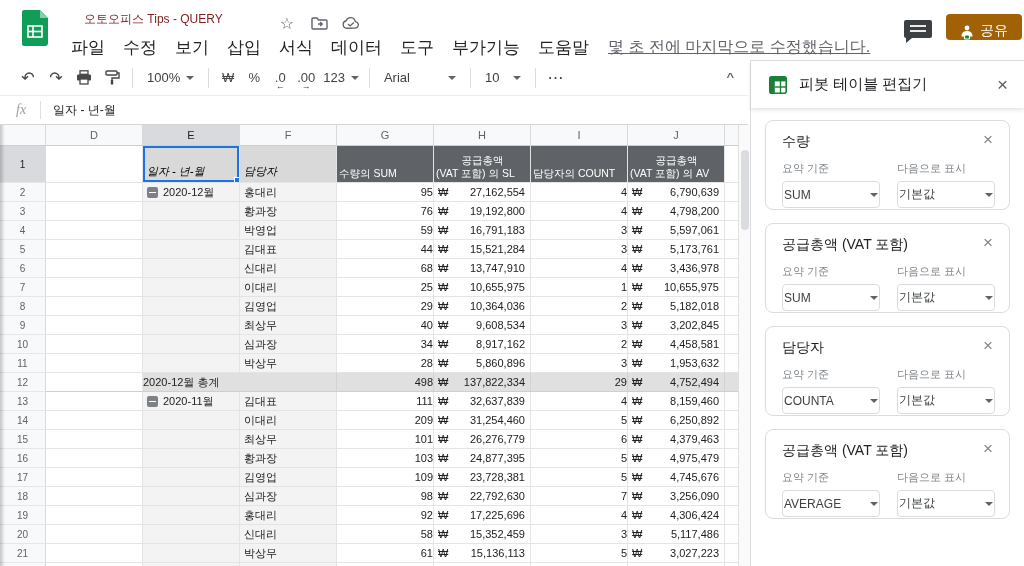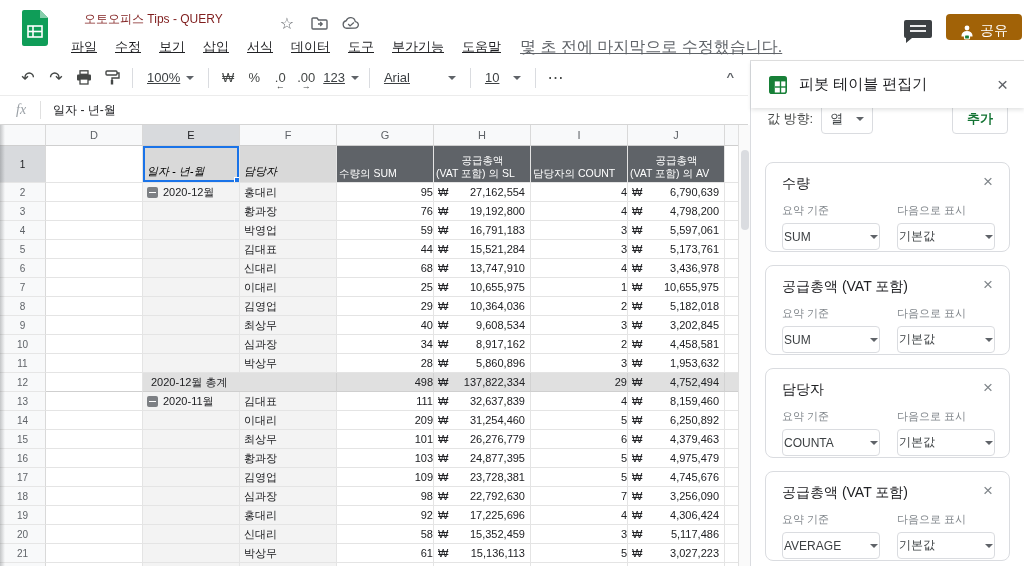--- a/index.html
+++ b/index.html
@@ -7,32 +7,32 @@
   body { font-family:"Liberation Sans", sans-serif; color:#202124; background:#fff; }
   #app { position:relative; width:1024px; height:566px; overflow:hidden; background:#fff; }
 
   
   #topbar { position:absolute; left:0; top:0; width:1024px; height:60px; background:#fff; }
   .logo { position:absolute; left:22px; top:10px; width:26px; height:36px; }
   .doc-title { position:absolute; left:84px; top:11px; font-size:12px; color:#7f1d1d; white-space:nowrap; }
   .title-icons { position:absolute; left:278px; top:14px; display:flex; gap:14px; align-items:center; color:#5f6368; }
   .t-ic { width:18px; height:18px; display:flex; align-items:center; justify-content:center; font-size:16px; }
   #menubar { position:absolute; left:62px; top:36px; display:flex; align-items:center; height:22px; }
-  .menu-item { font-size:13px; color:#202124; padding:0 9px; cursor:default;text-decoration:underline; }
+  .menu-item { font-size:17px; color:#202124; padding:0 9px; cursor:default; }
   .modified-note { font-size:16px; color:#5f6368; text-decoration:underline; margin-left:10px; white-space:nowrap; }
   .comment-btn { position:absolute; left:903px; top:18px; width:30px; height:26px; }
   .share-btn { position:absolute; left:946px; top:14px; width:76px; height:26px; background:#a16207; border-radius:4px;
     display:flex; align-items:flex-end; justify-content:center; gap:6px; color:#fff; font-size:14px; }
 
   
   #toolbar { position:absolute; left:0; top:60px; width:748px; height:36px; background:#fff;
     border-bottom:1px solid #ececec; display:flex; align-items:center; color:#5f6368; }
   .tb-ic { width:28px; height:26px; display:flex; align-items:center; justify-content:center; font-size:16px; color:#444746; }
   .tb-sep { width:1px; height:20px; background:#dadce0; margin:0 6px; }
-  .tb-dd { display:flex; align-items:center; gap:6px; font-size:13px; color:#3c4043; padding:0 8px; height:26px;text-decoration:underline; }
+  .tb-dd { display:flex; align-items:center; gap:6px; font-size:13px; color:#3c4043; padding:0 8px; height:26px; }
   .caret { width:0; height:0; border-left:4px solid transparent; border-right:4px solid transparent; border-top:4px solid #5f6368; }
   .tb-txt { font-size:13px; color:#444746; width:26px; text-align:center; position:relative; }
   .tb-txt .sub { position:absolute; font-size:9px; left:0; right:0; top:11px; color:#444746; }
   .tb-spacer { flex:1; }
   .collapse-ic { margin-right:14px; font-size:13px; font-weight:bold; color:#5f6368; transform:scaleY(.8); }
 
   
   #formulabar { position:absolute; left:0; top:96px; width:748px; height:29px; background:#fff;
     border-bottom:1px solid #d5d5d5; display:flex; align-items:center; }
   .fx { font-style:italic; font-family:"Liberation Serif", serif; color:#9aa0a6; font-size:14px; margin:0 14px 0 16px; }
@@ -55,21 +55,21 @@
     display:flex; align-items:center; overflow:hidden; white-space:nowrap; background:#fff; }
   .cd { background:#fff; }
   .ce, .cf { background:#f3f3f3; padding-left:4px; }
   .cnum { justify-content:flex-end; }
   .cmoney { justify-content:space-between; padding:0 5px 0 4px; }
   .sliver { width:13px; border-right:none; }
   .minus { width:11px; height:11px; background:#7d8084; border-radius:2px; margin-right:5px; position:relative; flex:none; }
   .minus::after { content:""; position:absolute; left:2px; right:2px; top:5px; height:1.5px; background:#fff; }
   .trow .c { background:#e0e0e0; border-right-color:#d2d2d2; border-bottom-color:#cfcfcf; }
   .trow .cd { background:#fff; border-right-color:#e4e4e4; }
-  .ctotal { width:194px; background:#e0e0e0; padding-left:8px; }
+  .ctotal { width:194px; background:#e0e0e0; padding-left:0; }
 
   
   .r1 { display:flex; height:37px; }
   .r1 .rn1 { width:46px; background:#d8dadd; border-right:1px solid #d9d9d9; border-bottom:1px solid #e6e6e6;
     font-size:10px; color:#202124; display:flex; align-items:center; justify-content:center; }
   .h1c { width:97px; border-right:1px solid #e4e4e4; border-bottom:1px solid #e4e4e4; overflow:hidden; position:relative; }
   .h1-light { background:#d9d9d9; font-style:italic; font-size:11px; color:#000; display:flex; align-items:flex-end; padding:0 0 3px 4px; }
   .h1-dark { background:#5f6368; color:#fff; font-size:10.5px; line-height:13px; display:flex; flex-direction:column; justify-content:flex-end; padding:2px 1px 2px 2px; }
   .h1-dark .ln1 { text-align:center; }
   .h1-dark .single { text-align:left; }
@@ -641,30 +641,20 @@
         <rect x="0.8" y="0.8" width="16.4" height="16.4" rx="2" fill="none" stroke="#188038" stroke-width="1.6"></rect>
         <rect x="0.8" y="0.8" width="16.4" height="4.6" fill="#188038"></rect>
         <rect x="0.8" y="0.8" width="5" height="16.4" fill="#188038"></rect>
         <line x1="6" y1="11" x2="17" y2="11" stroke="#188038" stroke-width="1.4"></line>
         <line x1="11.5" y1="5" x2="11.5" y2="17" stroke="#188038" stroke-width="1.4"></line>
       </svg>
       <span class="panel-title">피봇 테이블 편집기</span>
       <span class="panel-close">×</span>
     </div>
     <div class="panel-body">
-      <div class="clip-row">
-        <div class="clip-inner">
-          <span class="vd-label">값 방향:</span>
-          <span class="dd vd-dd">
-            <span>열</span>
-            <span class="caret-sm"></span>
-          </span>
-          <span class="add-btn">추가</span>
-        </div>
-      </div>
       <div>
           <div class="card">
             <div class="card-head">
               <div class="card-title">수량</div>
               <div class="card-close">×</div>
             </div>
             <div class="card-fields">
               <div class="field">
                 <div class="field-label">요약 기준</div>
                 <div class="dd">

